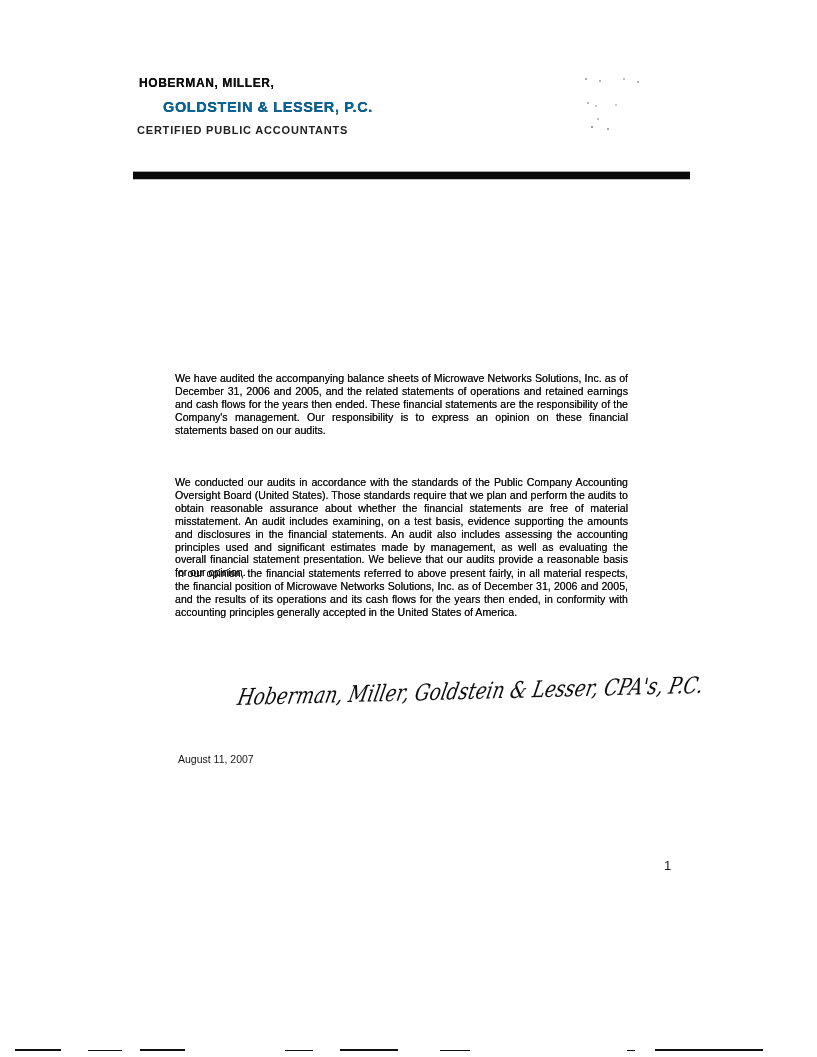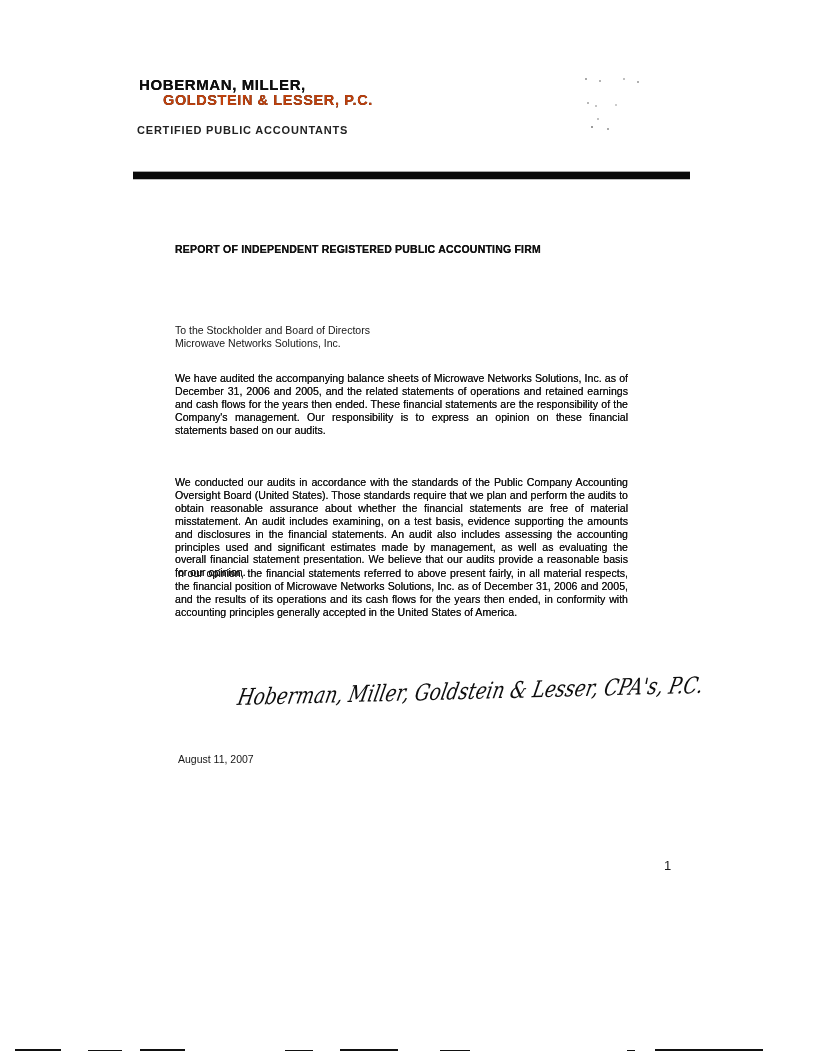--- a/index.html
+++ b/index.html
@@ -13,33 +13,33 @@
     height: 1057px;
     background: #ffffff;
     overflow: hidden;
     font-family: "Liberation Sans", sans-serif;
     color: #141414;
   }
   
   .firm-line1 {
     position: absolute;
     left: 139px; top: 76px;
-    font-size: 15px;
+    font-size: 12px;
     font-weight: bold;
     letter-spacing: 0.6px;
     color: #0e0e0e;
     text-shadow: 0 0 0.6px #000;
   }
   .firm-line2 {
     position: absolute;
-    left: 163px; top: 92px;
+    left: 163px; top: 99px;
     font-size: 14.5px;
     font-weight: bold;
     letter-spacing: 0.6px;
-    color: #c2410c;
+    color: #0369a1;
     text-shadow: 0 0 0.6px #000;
   }
   .firm-subtitle {
     position: absolute;
     left: 137px; top: 124px;
     font-size: 11px;
     font-weight: bold;
     letter-spacing: 0.8px;
     color: #222;
   }
@@ -149,26 +149,21 @@
 
   <div class="firm-line1">HOBERMAN, MILLER,</div>
   <div class="firm-line2">GOLDSTEIN &amp; LESSER, P.C.</div>
   <div class="firm-subtitle">CERTIFIED PUBLIC ACCOUNTANTS</div>
 
 
   <span class="scan-artifacts"></span>
 
   <div class="lh-rule"></div>
 
-  <div class="doc-title">REPORT OF INDEPENDENT REGISTERED PUBLIC ACCOUNTING FIRM</div>
 
-  <div class="addressee">
-    <div>To the Stockholder and Board of Directors</div>
-    <div>Microwave Networks Solutions, Inc.</div>
-  </div>
 
   <p id="para-1" class="body-para">We have audited the accompanying balance sheets of Microwave Networks Solutions, Inc. as of December 31, 2006 and 2005, and the related statements of operations and retained earnings and cash flows for the years then ended.  These financial statements are the responsibility of the Company's management.  Our responsibility is to express an opinion on these financial statements based on our audits.</p>
   <p id="para-2" class="body-para">We conducted our audits in accordance with the standards of the Public Company Accounting Oversight Board (United States).  Those standards require that we plan and perform the audits to obtain reasonable assurance about whether the financial statements are free of material misstatement.  An audit includes examining, on a test basis, evidence supporting the amounts and disclosures in the financial statements.  An audit also includes assessing the accounting principles used and significant estimates made by management, as well as evaluating the overall financial statement presentation.  We believe that our audits provide a reasonable basis for our opinion.</p>
   <p id="para-3" class="body-para">In our opinion, the financial statements referred to above present fairly, in all material respects, the financial position of Microwave Networks Solutions, Inc. as of December 31, 2006 and 2005, and the results of its operations and its cash flows for the years then ended, in conformity with accounting principles generally accepted in the United States of America.</p>
 
   <div class="signature">Hoberman, Miller, Goldstein &amp; Lesser, CPA's, P.C.</div>
 
   <div class="doc-date">August 11, 2007</div>
 
   <div class="page-number">1</div>

